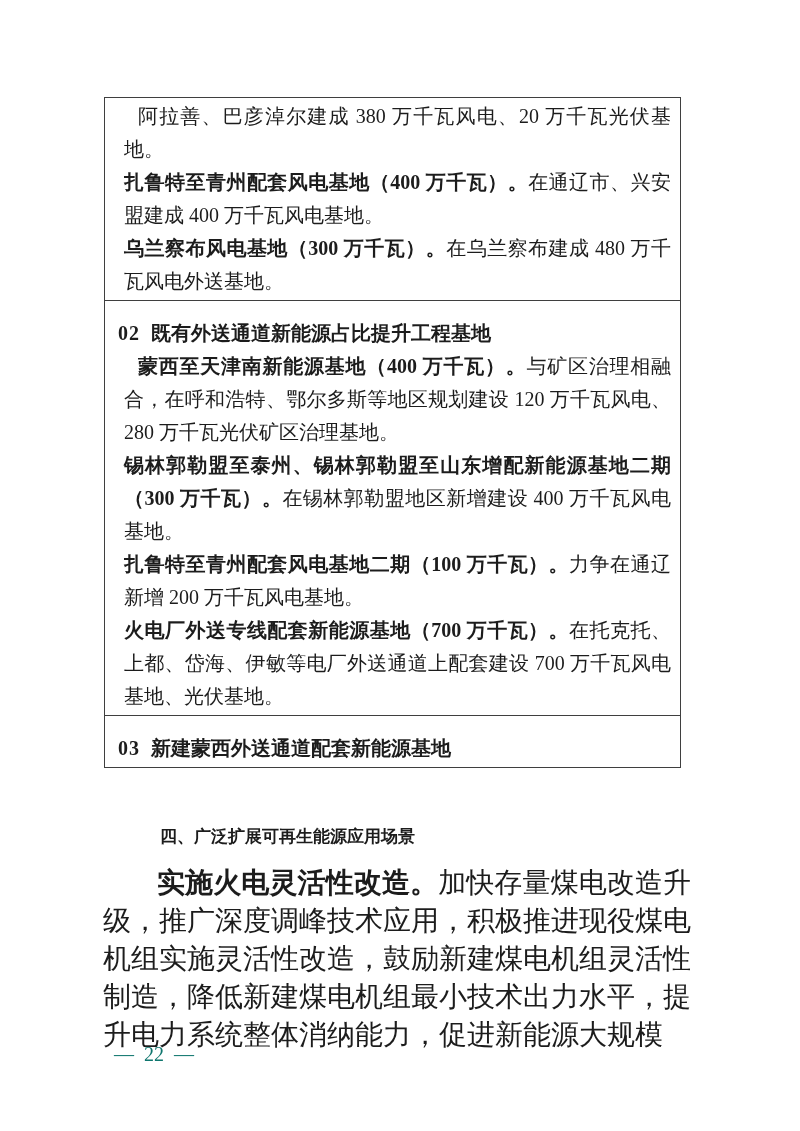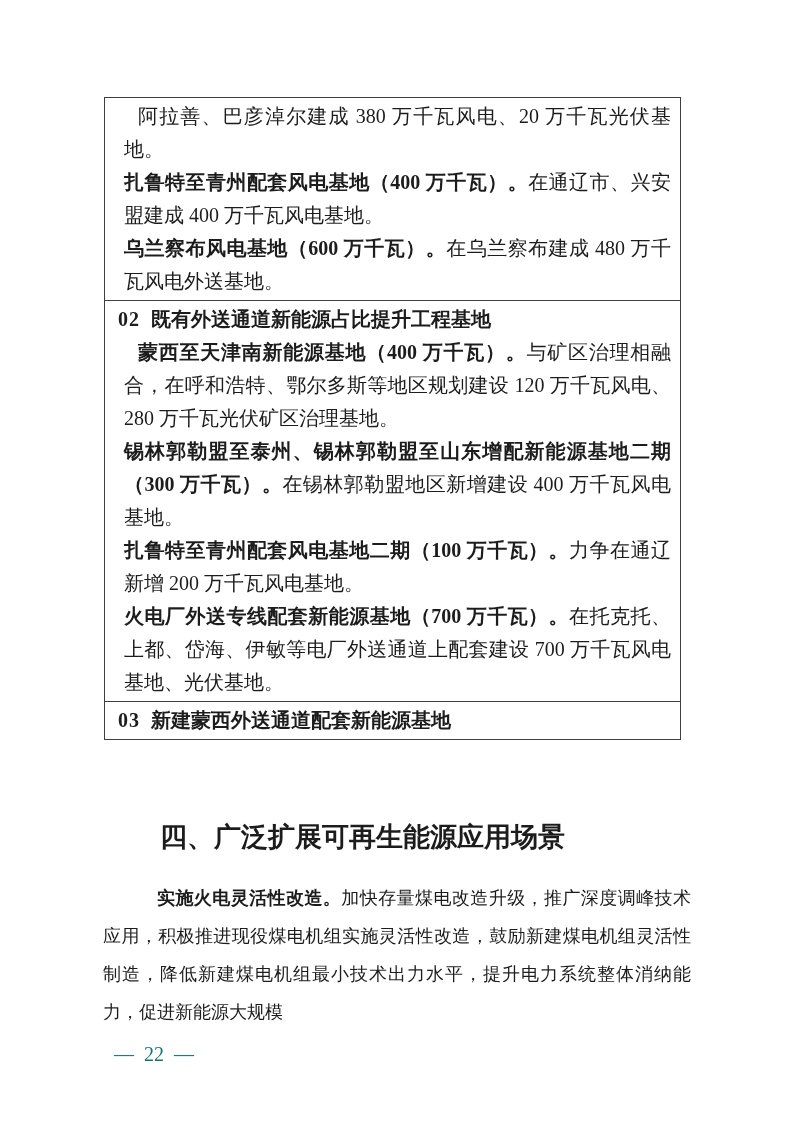--- a/index.html
+++ b/index.html
@@ -23,43 +23,44 @@
   .trow{
     padding:2px 9px 2px 13px;
     font-size:20px;
     line-height:33px;
   }
   .trow + .trow{border-top:1.5px solid #3f3f3f;}
   .row-header{
     font-weight:700;
     text-align:left;
     white-space:nowrap;
+    margin-top:14px;
   }
   .row-id{margin-right:11px;letter-spacing:1px;}
   .item{
     margin:0 0 0 6px;
     text-align:justify;
   }
   .item.indent{text-indent:14px;}
   .item b{font-weight:700;}
   
   .body-block{
     position:absolute;
     left:103px;top:818px;
     width:588px;
   }
   .section-heading{
-    margin:0 0 23px 57px;
-    font-size:27px;
+    margin:0 0 8px 57px;
+    font-size:17px;
     font-weight:700;
     line-height:38px;
   }
   .para{
     margin:0;
-    font-size:18px;
+    font-size:28px;
     line-height:38px;
     text-align:justify;
     text-indent:54px;
   }
   .para b{font-weight:700;}
   
   .page-number{
     position:absolute;
     left:114px;top:1042px;
     font-size:20px;
@@ -70,21 +71,21 @@
 </style>
 </head>
 <body>
 
 <div class="page">
 
   <div class="ptable">
       <div class="trow">
         <p class="item indent"><span>阿拉善、巴彦淖尔建成 380 万千瓦风电、20 万千瓦光伏基地。</span></p>
         <p class="item"><b>扎鲁特至青州配套风电基地（400 万千瓦）。</b><span>在通辽市、兴安盟建成 400 万千瓦风电基地。</span></p>
-        <p class="item"><b>乌兰察布风电基地（600 万千瓦）。</b><span>在乌兰察布建成 480 万千瓦风电外送基地。</span></p>
+        <p class="item"><b>乌兰察布风电基地（300 万千瓦）。</b><span>在乌兰察布建成 480 万千瓦风电外送基地。</span></p>
       </div>
       <div class="trow">
         <div class="row-header"><span class="row-id">02</span><span class="row-title">既有外送通道新能源占比提升工程基地</span></div>
         <p class="item indent"><b>蒙西至天津南新能源基地（400 万千瓦）。</b><span>与矿区治理相融合，在呼和浩特、鄂尔多斯等地区规划建设 120 万千瓦风电、280 万千瓦光伏矿区治理基地。</span></p>
         <p class="item"><b>锡林郭勒盟至泰州、锡林郭勒盟至山东增配新能源基地二期（300 万千瓦）。</b><span>在锡林郭勒盟地区新增建设 400 万千瓦风电基地。</span></p>
         <p class="item"><b>扎鲁特至青州配套风电基地二期（100 万千瓦）。</b><span>力争在通辽新增 200 万千瓦风电基地。</span></p>
         <p class="item"><b>火电厂外送专线配套新能源基地（700 万千瓦）。</b><span>在托克托、上都、岱海、伊敏等电厂外送通道上配套建设 700 万千瓦风电基地、光伏基地。</span></p>
       </div>
       <div class="trow">
         <div class="row-header"><span class="row-id">03</span><span class="row-title">新建蒙西外送通道配套新能源基地</span></div>

